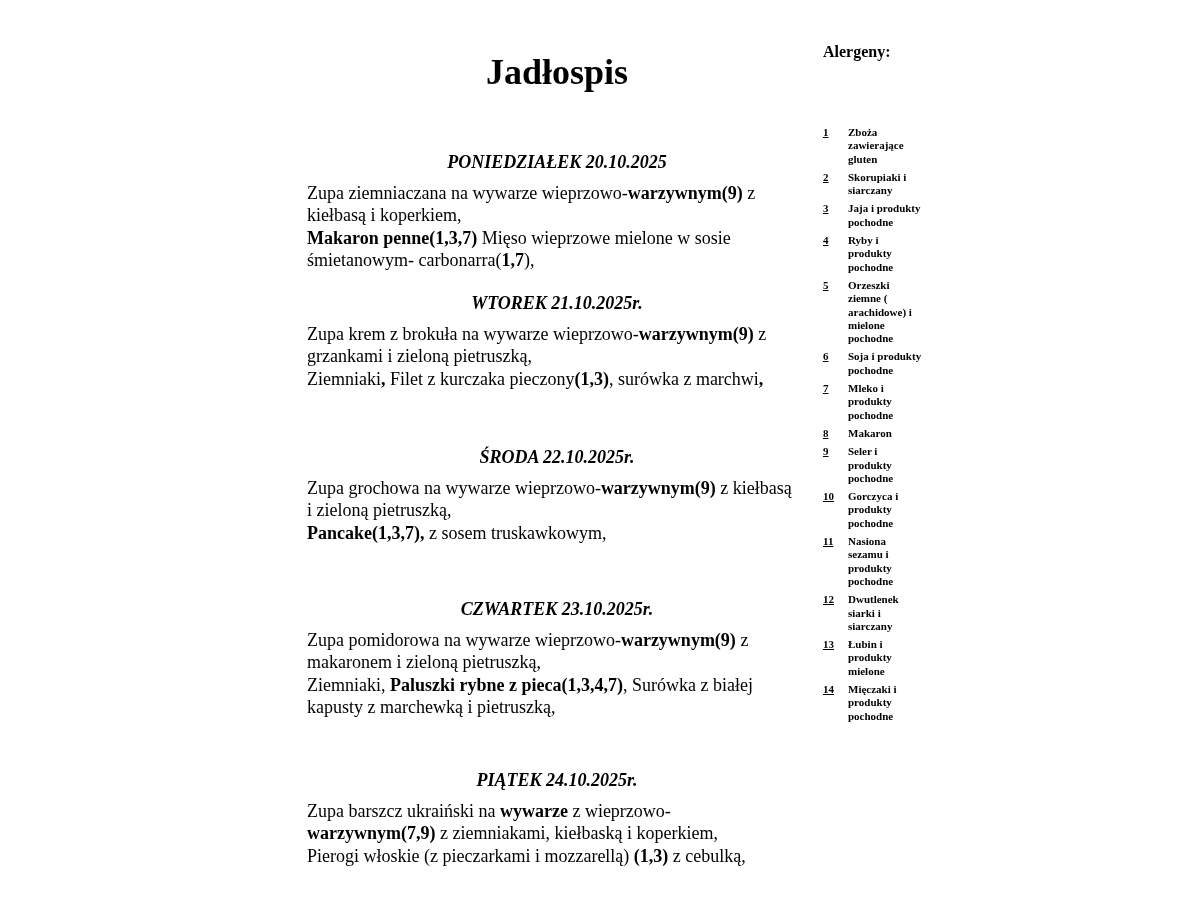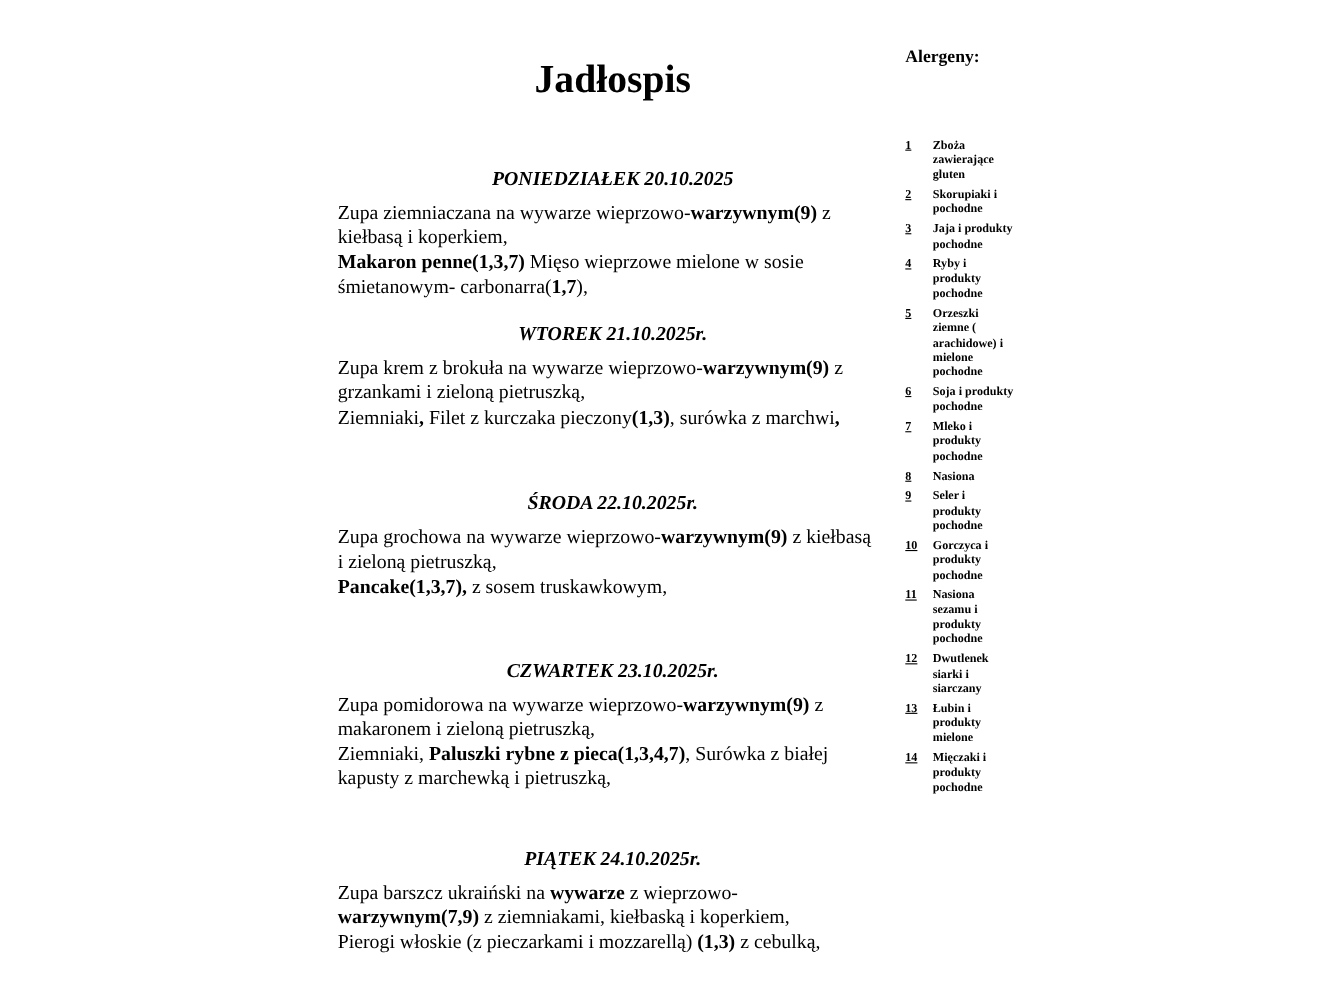--- a/index.html
+++ b/index.html
@@ -143,21 +143,21 @@
 
   <aside class="allergens">
     <h2 class="allergens-heading">Alergeny:</h2>
     <ol class="allergen-list" id="allergen-list">
         <li class="allergen-item">
           <span class="allergen-num">1</span>
           <span class="allergen-label">Zboża zawierające gluten</span>
         </li>
         <li class="allergen-item">
           <span class="allergen-num">2</span>
-          <span class="allergen-label">Skorupiaki i pochodne</span>
+          <span class="allergen-label">Skorupiaki i siarczany</span>
         </li>
         <li class="allergen-item">
           <span class="allergen-num">3</span>
           <span class="allergen-label">Jaja i produkty pochodne</span>
         </li>
         <li class="allergen-item">
           <span class="allergen-num">4</span>
           <span class="allergen-label">Ryby i produkty pochodne</span>
         </li>
         <li class="allergen-item">
@@ -167,21 +167,21 @@
         <li class="allergen-item">
           <span class="allergen-num">6</span>
           <span class="allergen-label">Soja i produkty pochodne</span>
         </li>
         <li class="allergen-item">
           <span class="allergen-num">7</span>
           <span class="allergen-label">Mleko i produkty pochodne</span>
         </li>
         <li class="allergen-item">
           <span class="allergen-num">8</span>
-          <span class="allergen-label">Nasiona</span>
+          <span class="allergen-label">Makaron</span>
         </li>
         <li class="allergen-item">
           <span class="allergen-num">9</span>
           <span class="allergen-label">Seler i produkty pochodne</span>
         </li>
         <li class="allergen-item">
           <span class="allergen-num">10</span>
           <span class="allergen-label">Gorczyca i produkty pochodne</span>
         </li>
         <li class="allergen-item">

